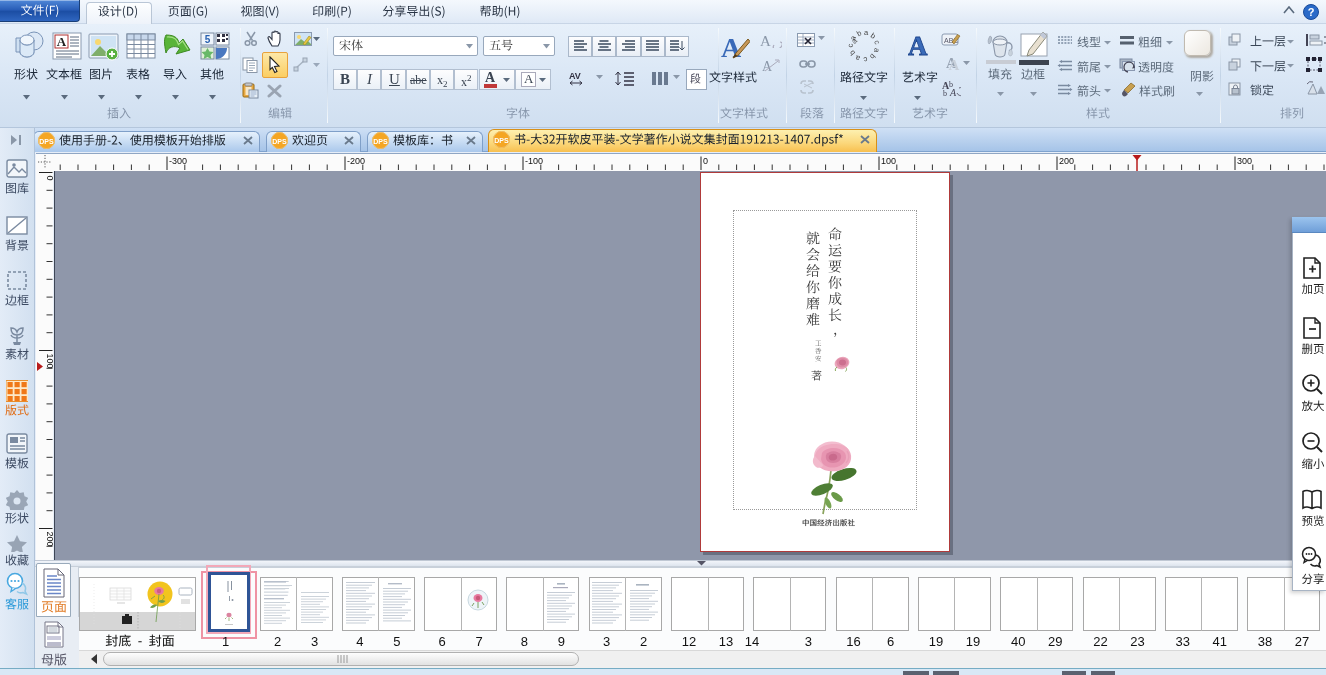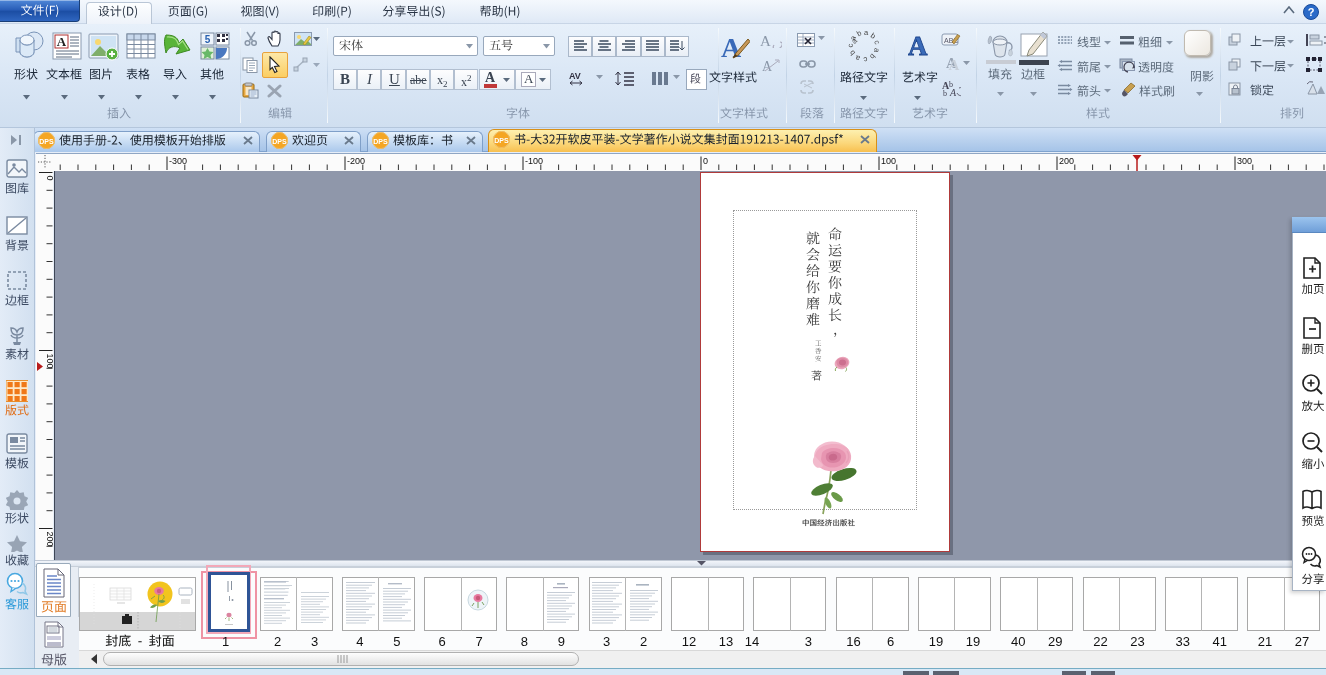--- a/index.html
+++ b/index.html
@@ -1946,21 +1946,21 @@
     <div class="" style="position:absolute;left:1082.5px;top:577px;width:73px;height:54px;background:#fff;border:1px solid #a8a8a8;"></div>
     <div class="" style="position:absolute;left:1119px;top:577px;width:1px;height:54px;background:#b4b4b4;"></div>
     <div style="position:absolute;left:1100.5px;top:634px;transform:translateX(-50%);font-family:'Liberation Sans';font-size:13px;color:#111">22</div>
     <div style="position:absolute;left:1137.5px;top:634px;transform:translateX(-50%);font-family:'Liberation Sans';font-size:13px;color:#111">23</div>
     <div class="" style="position:absolute;left:1164.8px;top:577px;width:73px;height:54px;background:#fff;border:1px solid #a8a8a8;"></div>
     <div class="" style="position:absolute;left:1201.3px;top:577px;width:1px;height:54px;background:#b4b4b4;"></div>
     <div style="position:absolute;left:1182.8px;top:634px;transform:translateX(-50%);font-family:'Liberation Sans';font-size:13px;color:#111">33</div>
     <div style="position:absolute;left:1219.8px;top:634px;transform:translateX(-50%);font-family:'Liberation Sans';font-size:13px;color:#111">41</div>
     <div class="" style="position:absolute;left:1247.1px;top:577px;width:73px;height:54px;background:#fff;border:1px solid #a8a8a8;"></div>
     <div class="" style="position:absolute;left:1283.6px;top:577px;width:1px;height:54px;background:#b4b4b4;"></div>
-    <div style="position:absolute;left:1265.1px;top:634px;transform:translateX(-50%);font-family:'Liberation Sans';font-size:13px;color:#111">21</div>
+    <div style="position:absolute;left:1265.1px;top:634px;transform:translateX(-50%);font-family:'Liberation Sans';font-size:13px;color:#111">38</div>
     <div style="position:absolute;left:1302.1px;top:634px;transform:translateX(-50%);font-family:'Liberation Sans';font-size:13px;color:#111">27</div>
     <div class="" style="position:absolute;left:79px;top:650px;width:1247px;height:18px;background:#f0f0f0;border-top:1px solid #d8d8d8;"></div>
     <div style="position:absolute;left:88px;top:653px">
       <svg width="12" height="12" viewBox="0 0 12 12">
         <path d="M9 1 L3 6 L9 11 z" fill="#333"></path>
       </svg>
     </div>
     <div class="" style="position:absolute;left:103px;top:652px;width:476px;height:14px;background:linear-gradient(#fdfdfd,#e2e2e2);border:1px solid #b0b0b0;border-radius:7px;"></div>
     <div style="position:absolute;left:337px;top:655px">
       <svg width="12" height="8" viewBox="0 0 12 8">

